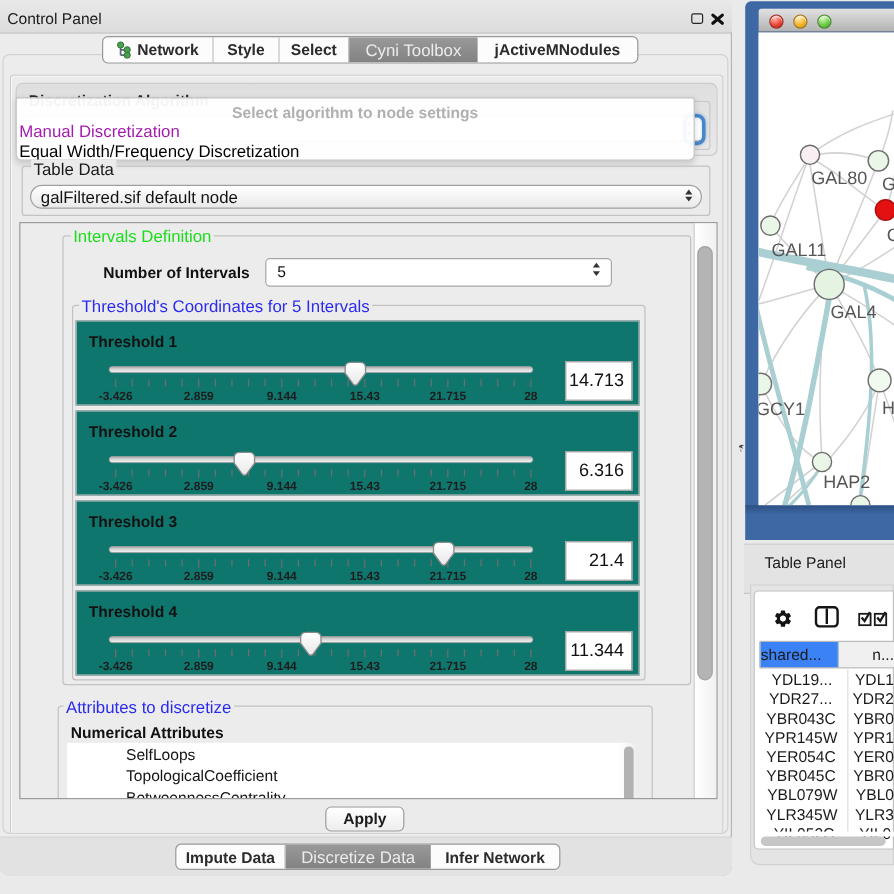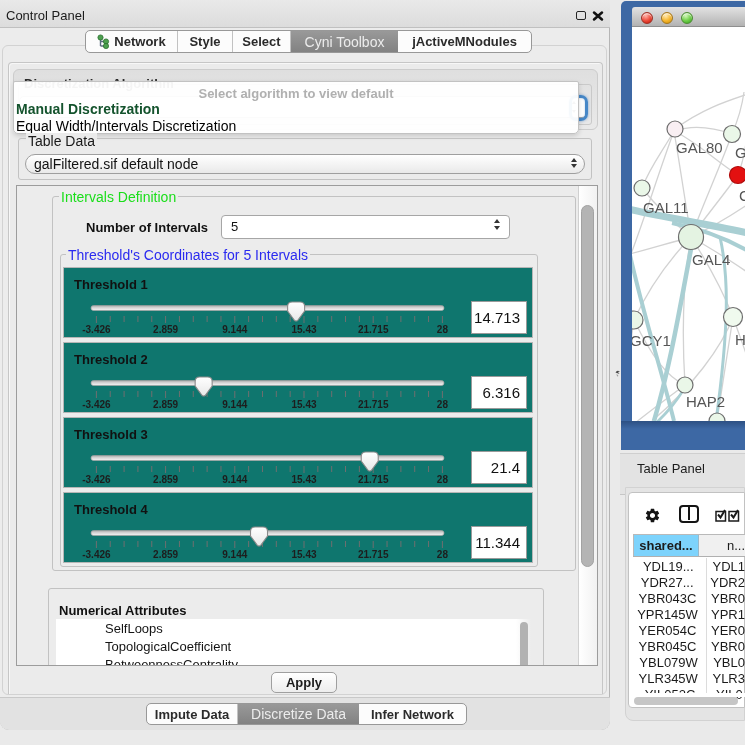--- a/index.html
+++ b/index.html
@@ -83,21 +83,21 @@
 #tpbar span { position:absolute; left:17px; top:7px; font-size:13px; color:#1c1c1c; }
 
 #tablecontainer { left:625px; top:487px; width:120px; height:234px; background:#e4e4e4;
   border:1px solid #d2d2d2; border-radius:0 0 0 8px; }
 #tablepanel { left:628px; top:492px; width:117px; height:216px; background:#fff;
   border:1px solid #c2c2c2; border-radius:4px 0 0 4px; }
 
 
 #dtable { left:633px; top:534px; width:112px; font-size:13px; color:#1b1b1b; }
 .hrow { display:flex; height:23px; border-top:1px solid #b9b9b9; border-bottom:1px solid #b0b0b0; }
-.hc1 { width:74px; background:#7dd3fc; border-right:1px solid #9ab9c9; text-align:center; line-height:22px; border-left:1px solid #b9b9b9;font-weight:bold;}
+.hc1 { width:74px; background:#3b82f6; border-right:1px solid #9ab9c9; line-height:22px; border-left:1px solid #b9b9b9;}
 .hc2 { flex:1; background:#f0f0f0; padding-left:28px; line-height:22px; }
 .drow { display:flex; height:16px; line-height:16px; }
 .dc1 { width:74px; text-align:center; }
 .dc2 { flex:1; padding-left:9px; }
 #hsbthumb { left:634px; top:697px; width:104px; height:8px; background:#c6c6c6; border-radius:4px; }
 </style>
 </head>
 <body>
 <div id="page">
 
@@ -132,23 +132,23 @@
   <div class="abs" style="left:18px; top:84px; width:574px; height:41px; border:1px solid #c9c9c9; border-radius:3px;"></div>
   <div class="abs" style="left:24px; top:76px; font-size:13px; font-weight:bold; color:#2b2b2b;">Discretization Algorithm</div>
   <div class="combo abs" style="left:19px; top:96px; width:568px; height:22px;"></div>
   <div class="abs" style="left:572px; top:101px; width:0; height:0; border-left:2.5px solid transparent; border-right:2.5px solid transparent; border-bottom:3.5px solid #555;"></div>
   <div class="abs" style="left:572px; top:110px; width:0; height:0; border-left:2.5px solid transparent; border-right:2.5px solid transparent; border-top:3.5px solid #555;"></div>
   <div class="abs" style="left:569px; top:95px; width:19px; height:26px; border:3px solid #4687c7; border-radius:7px;
        box-shadow:0 0 3px rgba(70,130,200,0.65), inset 0 0 2px rgba(70,130,200,0.5); background:transparent;"></div>
 
   <div class="abs" style="left:13px; top:81px; width:566px; height:53px; background:rgba(255,255,255,0.95);
        border:1px solid #c2c2c2; border-radius:2px 2px 5px 5px; box-shadow:0 2px 5px rgba(0,0,0,0.15); font-size:14px;">
-    <div style="height:20px; line-height:23px; text-align:center; color:#b0b0b0; font-weight:bold; font-size:13px;">Select algorithm to view default</div>
-    <div style="height:16px; line-height:14px; padding-left:2px; font-weight:bold; color:#14532d;">Manual Discretization</div>
-    <div style="height:17px; line-height:16px; padding-left:2px; color:#000;">Equal Width/Intervals Discretization</div>
+    <div style="height:20px; line-height:23px; text-align:center; color:#b0b0b0; font-weight:bold; font-size:13px;">Select algorithm to node settings</div>
+    <div style="height:16px; line-height:14px; padding-left:2px; font-weight:normal; color:#a21caf;">Manual Discretization</div>
+    <div style="height:17px; line-height:16px; padding-left:2px; color:#000;">Equal Width/Frequency Discretization</div>
   </div>
 
   <div class="group abs" style="left:18px; top:138px; width:574px; height:42px;"></div>
   <div class="gtitle" style="left:26px; top:133px; color:#1a1a1a; font-size:14px; background:#ebebeb;">Table Data</div>
   <div class="combo abs" style="left:25px; top:154px; width:560px; height:20px; line-height:19px; padding-left:8px; border-radius:10px; background:linear-gradient(#ffffff,#e9e9e9); border-color:#9f9f9f;">galFiltered.sif default node</div>
   <div class="arrows abs" style="left:571px; top:158px;">
       <div class="arr-up" style="border-left-width:3px;border-right-width:3px;border-bottom-width:4px;margin-bottom:2px;"></div>
       <div class="arr-dn" style="border-left-width:3px;border-right-width:3px;border-top-width:4px;"></div>
     </div>
 
@@ -368,20 +368,21 @@
           <text x="170.8" y="65" text-anchor="middle" font-size="10px" font-weight="bold" fill="#1d1d1d">9.144</text>
           <text x="240.00000000000003" y="65" text-anchor="middle" font-size="10px" font-weight="bold" fill="#1d1d1d">15.43</text>
           <text x="309.2" y="65" text-anchor="middle" font-size="10px" font-weight="bold" fill="#1d1d1d">21.715</text>
           <text x="378.4" y="65" text-anchor="middle" font-size="10px" font-weight="bold" fill="#1d1d1d">28</text>
           <path d="M 186.51757780182015 38.5 Q 186.51757780182015 34 191.01757780182015 34 L 199.01757780182015 34 Q 203.51757780182015 34 203.51757780182015 38.5 L 203.51757780182015 43 L 196.51757780182015 52.5 Q 195.01757780182015 53.5 193.51757780182015 52.5 L 186.51757780182015 43 Z" fill="url(#thg)" stroke="#8a8a8a" stroke-width="1.1"></path>
     </svg>
     <div class="tfield">11.344</div>
       </div>
 
     <div class="group abs" style="left:31px; top:402px; width:496px; height:110px;"></div>
+    <div class="gtitle" style="left:36px; top:395px; color:#2a2af0; background:#ececec;">Attributes to discretize</div>
     <div class="abs" style="left:42px; top:417px; font-size:13px; font-weight:bold; color:#111;">Numerical Attributes</div>
     <div id="attrlist" class="abs" style="left:39px; top:433px; width:460px;padding-left:40px;">
       <div>SelfLoops</div>
       <div>TopologicalCoefficient</div>
       <div>BetweennessCentrality</div>
     </div>
     <div id="listsb" class="abs" style="left:499px; top:433px;"></div>
     <div id="listthumb" class="abs" style="left:503px; top:436px;"></div>
   </div>
 

